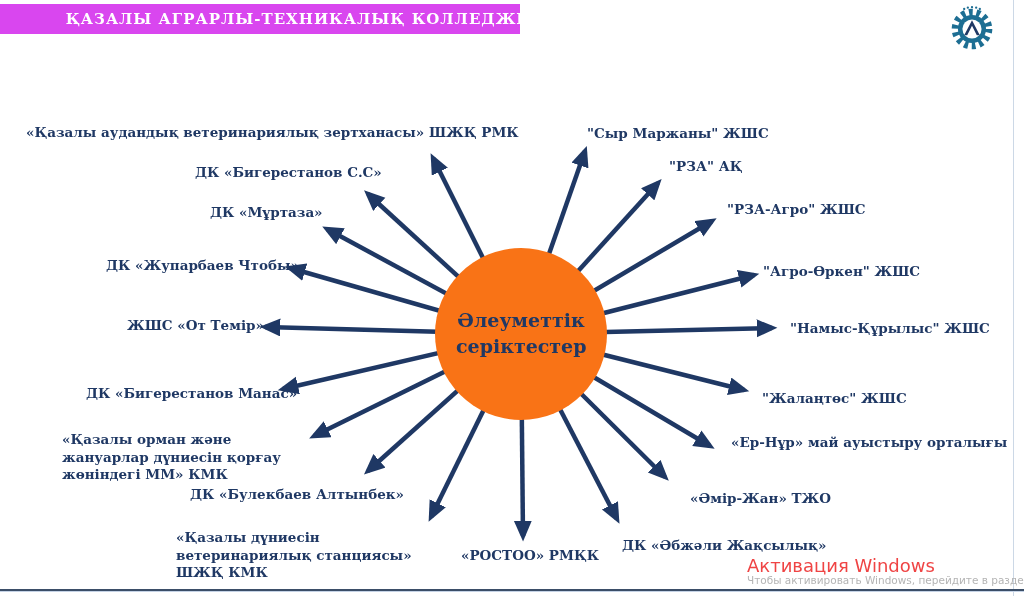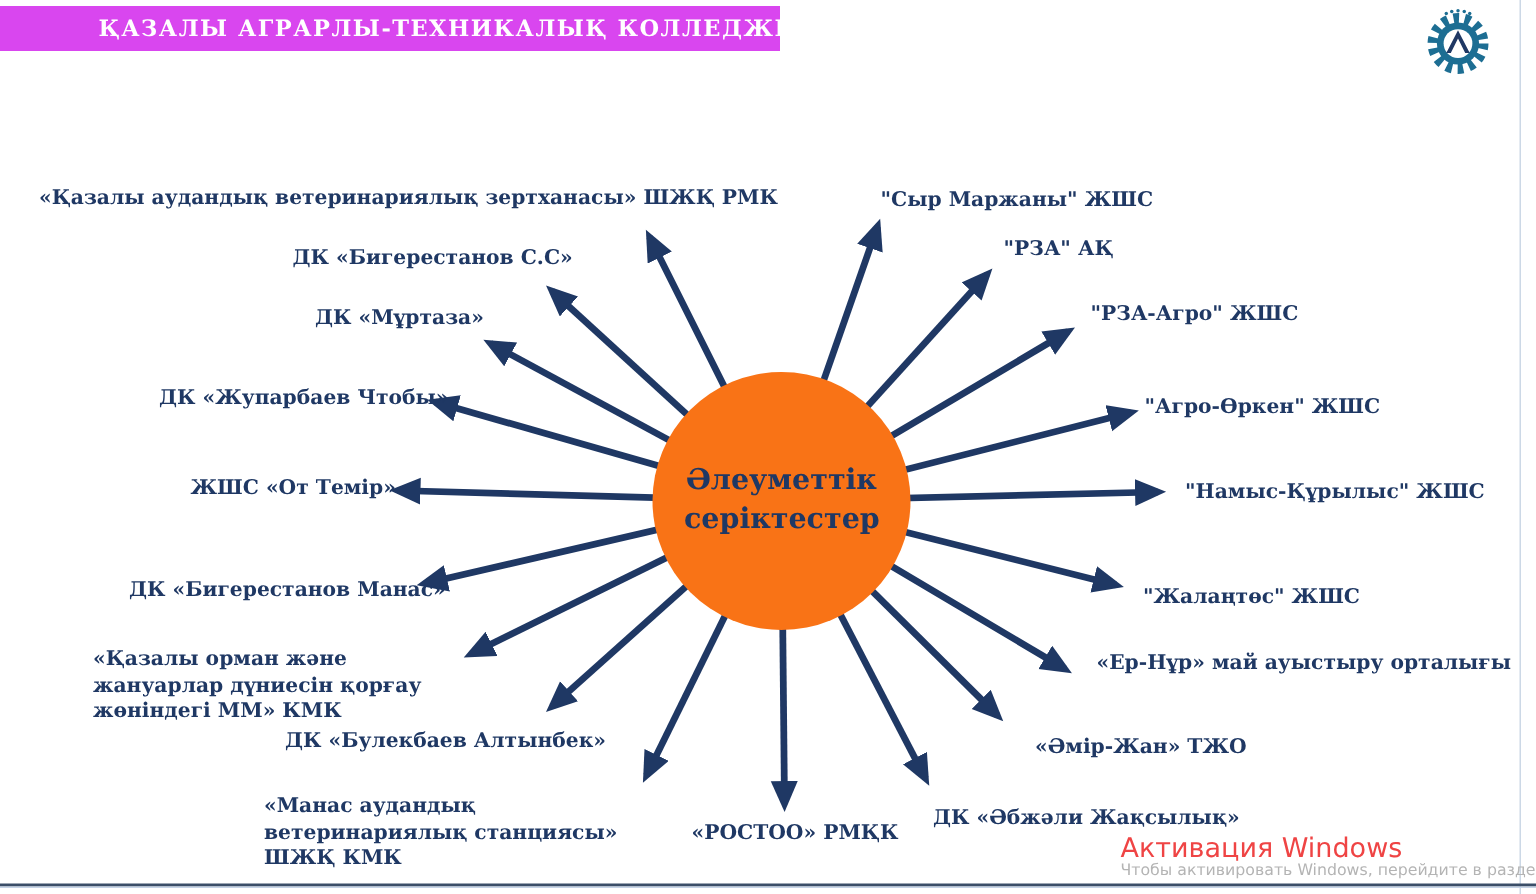--- a/index.html
+++ b/index.html
@@ -97,21 +97,21 @@
   </div>
 
   <div class="plabel" style="left:26px;top:124px;text-align:right;">«Қазалы аудандық ветеринариялық  зертханасы» ШЖҚ РМК</div>
   <div class="plabel" style="left:195px;top:164px;">ДК «Бигерестанов С.С»</div>
   <div class="plabel" style="left:210px;top:204px;">ДК «Мұртаза»</div>
   <div class="plabel" style="left:106px;top:257px;">ДК «Жупарбаев Чтобы»</div>
   <div class="plabel" style="left:127px;top:317px;">ЖШС «От Темір»</div>
   <div class="plabel wrap" style="left:62px;top:431px;width:258px;">«Қазалы орман және жануарлар дүниесін қорғау жөніндегі ММ» КМК</div>
   <div class="plabel" style="left:86px;top:385px;">ДК «Бигерестанов Манас»</div>
   <div class="plabel" style="left:190px;top:486px;">ДК «Булекбаев Алтынбек»</div>
-  <div class="plabel wrap" style="left:176px;top:529px;width:268px;">«Манас аудандық ветеринариялық станциясы» ШЖҚ КМК</div>
+  <div class="plabel wrap" style="left:176px;top:529px;width:268px;">«Қазалы дүниесін ветеринариялық станциясы» ШЖҚ КМК</div>
 
   <div class="plabel" style="left:461px;top:547px;">«РОСТОО» РМҚК</div>
 
   <div class="plabel" style="left:587px;top:125px;">"Сыр Маржаны" ЖШС</div>
   <div class="plabel" style="left:669px;top:158px;">"РЗА" АҚ</div>
   <div class="plabel" style="left:727px;top:201px;">"РЗА-Агро" ЖШС</div>
   <div class="plabel" style="left:763px;top:263px;">"Агро-Өркен" ЖШС</div>
   <div class="plabel" style="left:790px;top:320px;">"Намыс-Құрылыс" ЖШС</div>
   <div class="plabel" style="left:762px;top:390px;">"Жалаңтөс" ЖШС</div>
   <div class="plabel" style="left:731px;top:434px;">«Ер-Нұр» май ауыстыру орталығы</div>

